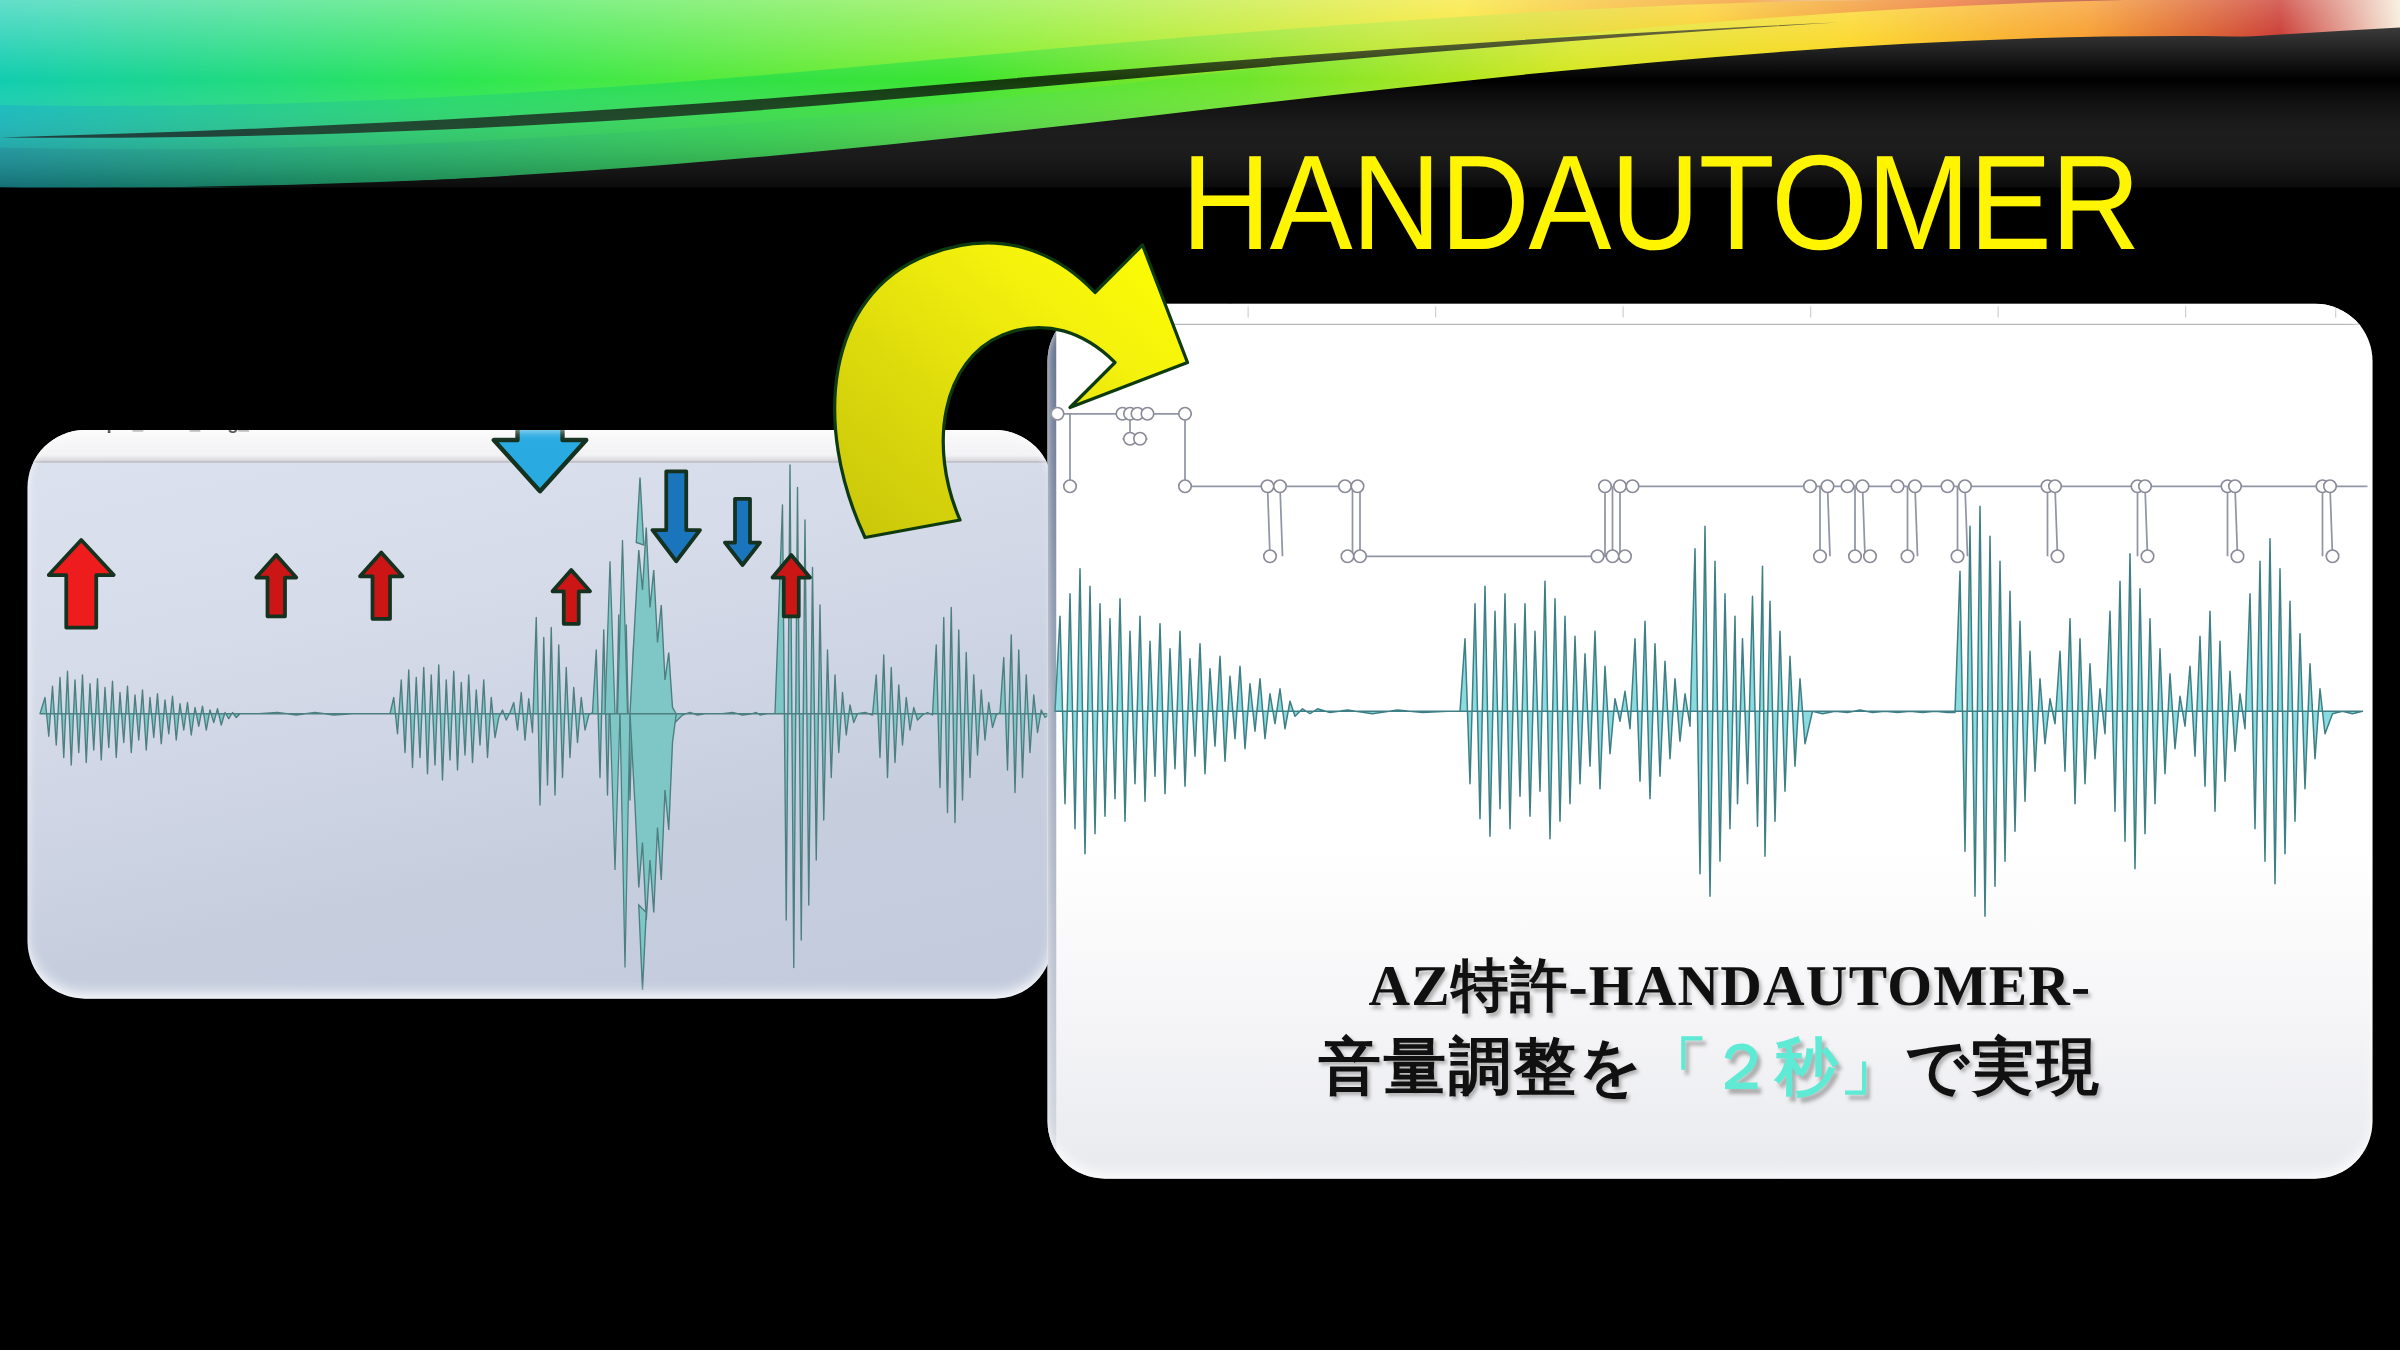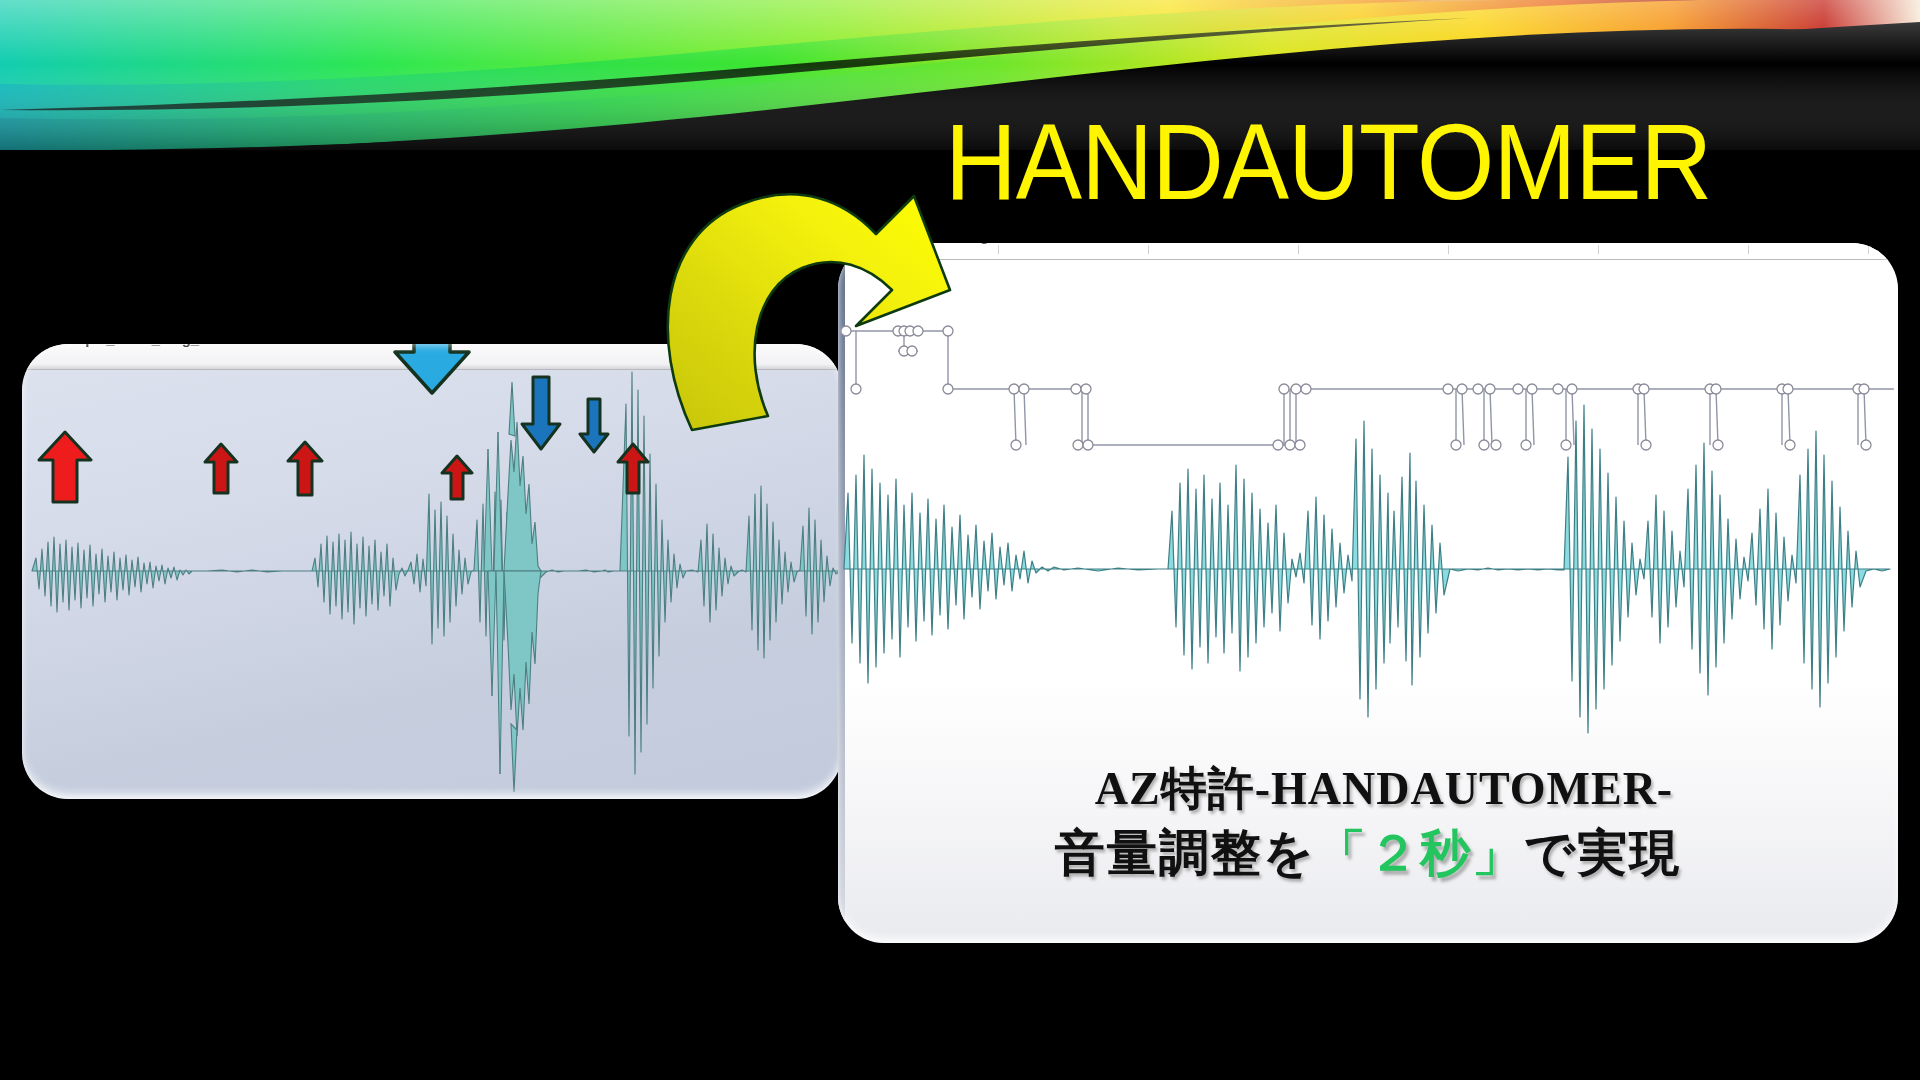--- a/index.html
+++ b/index.html
@@ -67,21 +67,21 @@
   
   .caption{
     position:absolute;left:838px;top:760px;width:1060px;
     text-align:center;color:#101010;
     font-family:"Liberation Serif","DejaVu Serif",serif;
     font-weight:bold;
     text-shadow:2px 3px 3px rgba(120,120,120,.55);
   }
   .caption .line1{font-size:46px;letter-spacing:1px;line-height:1.28;padding-left:32px;}
   .caption .line2{font-size:50px;letter-spacing:2px;line-height:1.30;margin-top:2px;}
-  .caption .hl{color:#22c55e;text-shadow:3px 4px 3px rgba(130,130,130,.6);text-align:center;}
+  .caption .hl{color:#5eead4;text-shadow:3px 4px 3px rgba(130,130,130,.6);text-align:center;}
 </style>
 </head>
 <body>
 
 <div id="slide">
 
   <div class="ribbon-wrap">
     <svg width="1920" height="160" viewBox="0 0 1920 160">
       <defs>
         <linearGradient id="g1" x1="0" y1="0" x2="1" y2="0">

